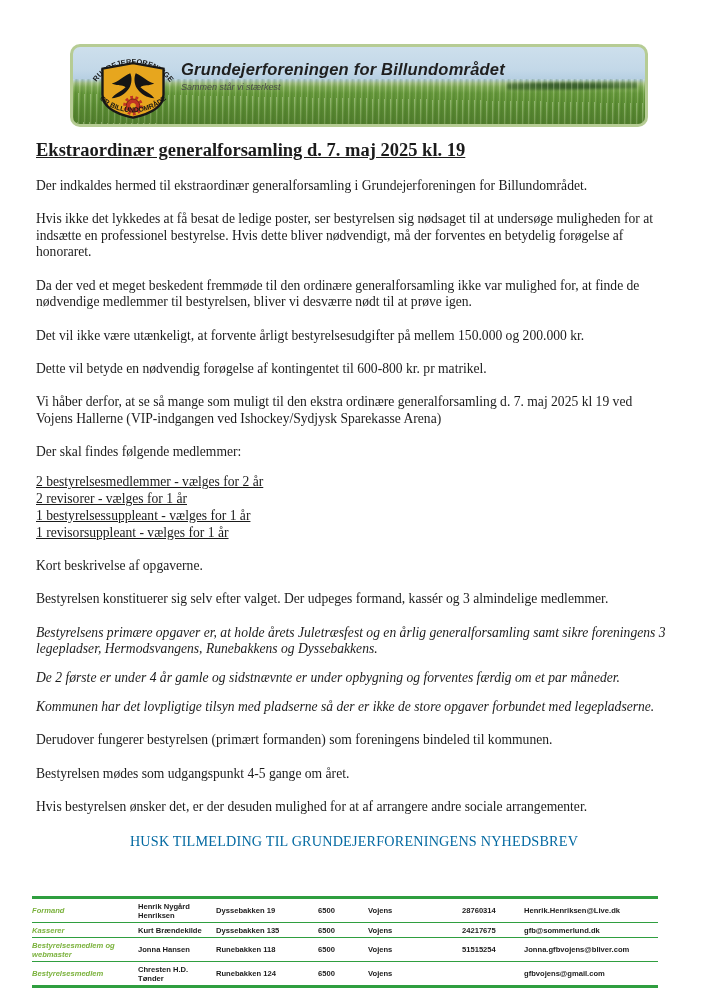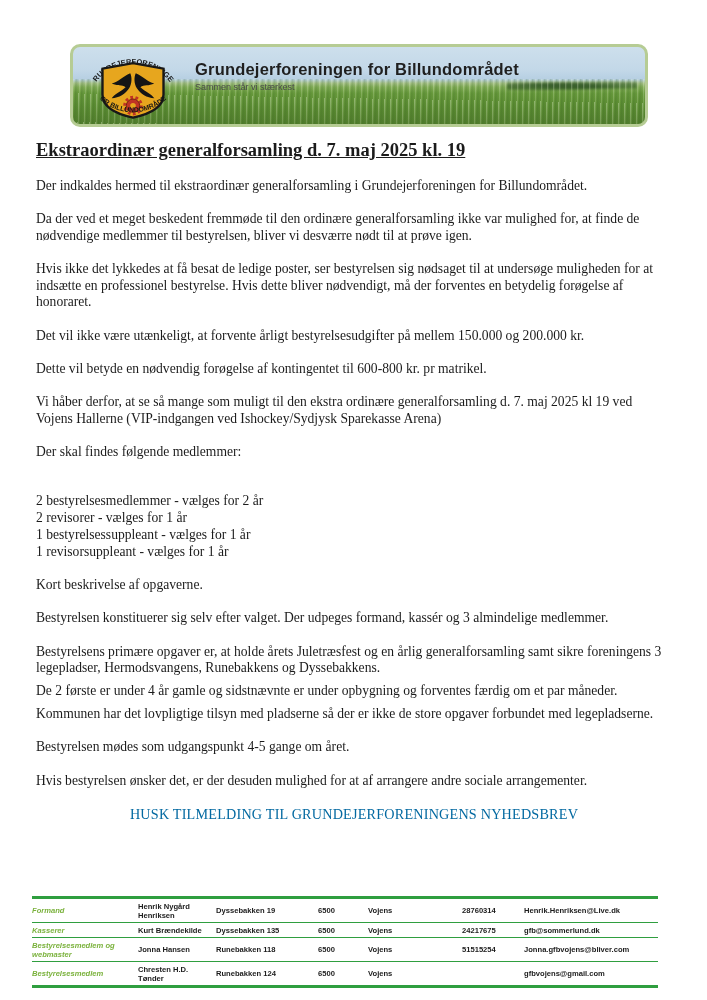--- a/index.html
+++ b/index.html
@@ -29,34 +29,34 @@
   }
   .banner::before { 
     content:""; position:absolute; right:8px; top:44%; width:130px; height:9px;
     background:radial-gradient(ellipse at 30% 60%, rgba(35,70,30,.55) 0 40%, transparent 60%),
                radial-gradient(ellipse at 70% 50%, rgba(40,80,35,.5) 0 45%, transparent 65%);
     filter:blur(1px);
   }
   .logo {
     position:absolute; left:12px; top:5px; width:96px; height:74px; z-index:2;
   }
-  .banner-text { position:absolute; left:122px; top:13px; z-index:2;
-    font-family:"Liberation Sans", sans-serif; }
+  .banner-text { position:absolute; left:108px; top:13px; z-index:2;
+    font-family:"Liberation Sans", sans-serif;font-style:italic; }
   .org-name { font-size:16.5px; font-weight:bold; color:#1f1f1f; letter-spacing:.2px; }
   .tagline  { font-size:9px; color:#4a4a4a; margin-top:3px; }
 
   
   .content { position:absolute; left:36px; top:132px; width:636px; }
   .doc-title {
     text-align:left; font-size:18.5px; font-weight:bold;
     text-decoration:underline; margin:8px 0 0 0;
   }
   .para { font-size:13.6px; line-height:16.8px; margin-top:16.5px; }
-  .tight { margin-top:6px; }
-  .list-block { margin-top:32px; }
+  .tight { margin-top:12px;font-style:italic; }
+  .list-block { margin-top:13px;text-decoration:underline; }
   .list-line { font-size:13.6px; line-height:16.8px; }
   .notice {
     margin-top:17px; text-align:center; color:#0369a1;
     font-size:14.2px; letter-spacing:.2px;
   }
 
   
   .board { position:absolute; left:32px; top:896px; width:626px;
     font-family:"Liberation Sans", sans-serif; }
   table.board-table {
@@ -98,22 +98,22 @@
   <div class="banner-text">
     <div class="org-name">Grundejerforeningen for Billundområdet</div>
     <div class="tagline">Sammen står vi stærkest</div>
   </div>
 </div>
 
 <div class="content">
   <div class="doc-title">Ekstraordinær generalforsamling d. 7. maj 2025 kl. 19</div>
 
   <div class="para">Der indkaldes hermed til ekstraordinær generalforsamling i Grundejerforeningen for Billundområdet.</div>
+  <div class="para">Hvis ikke det lykkedes at få besat de ledige poster, ser bestyrelsen sig nødsaget til at undersøge muligheden for at indsætte en professionel bestyrelse. Hvis dette bliver nødvendigt, må der forventes en betydelig forøgelse af honoraret.</div>
   <div class="para">Da der ved et meget beskedent fremmøde til den ordinære generalforsamling ikke var mulighed for, at finde de nødvendige medlemmer til bestyrelsen, bliver vi desværre nødt til at prøve igen.</div>
-  <div class="para">Hvis ikke det lykkedes at få besat de ledige poster, ser bestyrelsen sig nødsaget til at undersøge muligheden for at indsætte en professionel bestyrelse. Hvis dette bliver nødvendigt, må der forventes en betydelig forøgelse af honoraret.</div>
   <div class="para">Det vil ikke være utænkeligt, at forvente årligt bestyrelsesudgifter på mellem 150.000 og 200.000 kr.</div>
   <div class="para">Dette vil betyde en nødvendig forøgelse af kontingentet til 600-800 kr. pr matrikel.</div>
   <div class="para">Vi håber derfor, at se så mange som muligt til den ekstra ordinære generalforsamling d. 7. maj 2025 kl 19 ved Vojens Hallerne (VIP-indgangen ved Ishockey/Sydjysk Sparekasse Arena)</div>
   <div class="para">Der skal findes følgende medlemmer:</div>
 
   <div class="list-block">
     <div class="list-line">2 bestyrelsesmedlemmer - vælges for 2 år</div>
     <div class="list-line">2 revisorer - vælges for 1 år</div>
     <div class="list-line">1 bestyrelsessuppleant - vælges for 1 år</div>
     <div class="list-line">1 revisorsuppleant - vælges for 1 år</div>
@@ -121,20 +121,21 @@
 
   <div class="para">Kort beskrivelse af opgaverne.</div>
   <div class="para">Bestyrelsen konstituerer sig selv efter valget. Der udpeges formand, kassér og 3 almindelige medlemmer.</div>
 
   <div class="para">
     <div class="tight">Bestyrelsens primære opgaver er, at holde årets Juletræsfest og en årlig generalforsamling samt sikre foreningens 3 legepladser, Hermodsvangens, Runebakkens og Dyssebakkens.</div>
     <div class="tight">De 2 første er under 4 år gamle og sidstnævnte er under opbygning og forventes færdig om et par måneder.</div>
     <div class="tight">Kommunen har det lovpligtige tilsyn med pladserne så der er ikke de store opgaver forbundet med legepladserne.</div>
   </div>
 
+  <div class="para">Derudover fungerer bestyrelsen (primært formanden) som foreningens bindeled til kommunen.</div>
   <div class="para">Bestyrelsen mødes som udgangspunkt 4-5 gange om året.</div>
   <div class="para">Hvis bestyrelsen ønsker det, er der desuden mulighed for at af arrangere andre sociale arrangementer.</div>
 
   <div class="notice">HUSK TILMELDING TIL GRUNDEJERFORENINGENS NYHEDSBREV</div>
 </div>
 
 <div class="board">
   <table class="board-table">
     <colgroup>
       <col style="width:106px">

